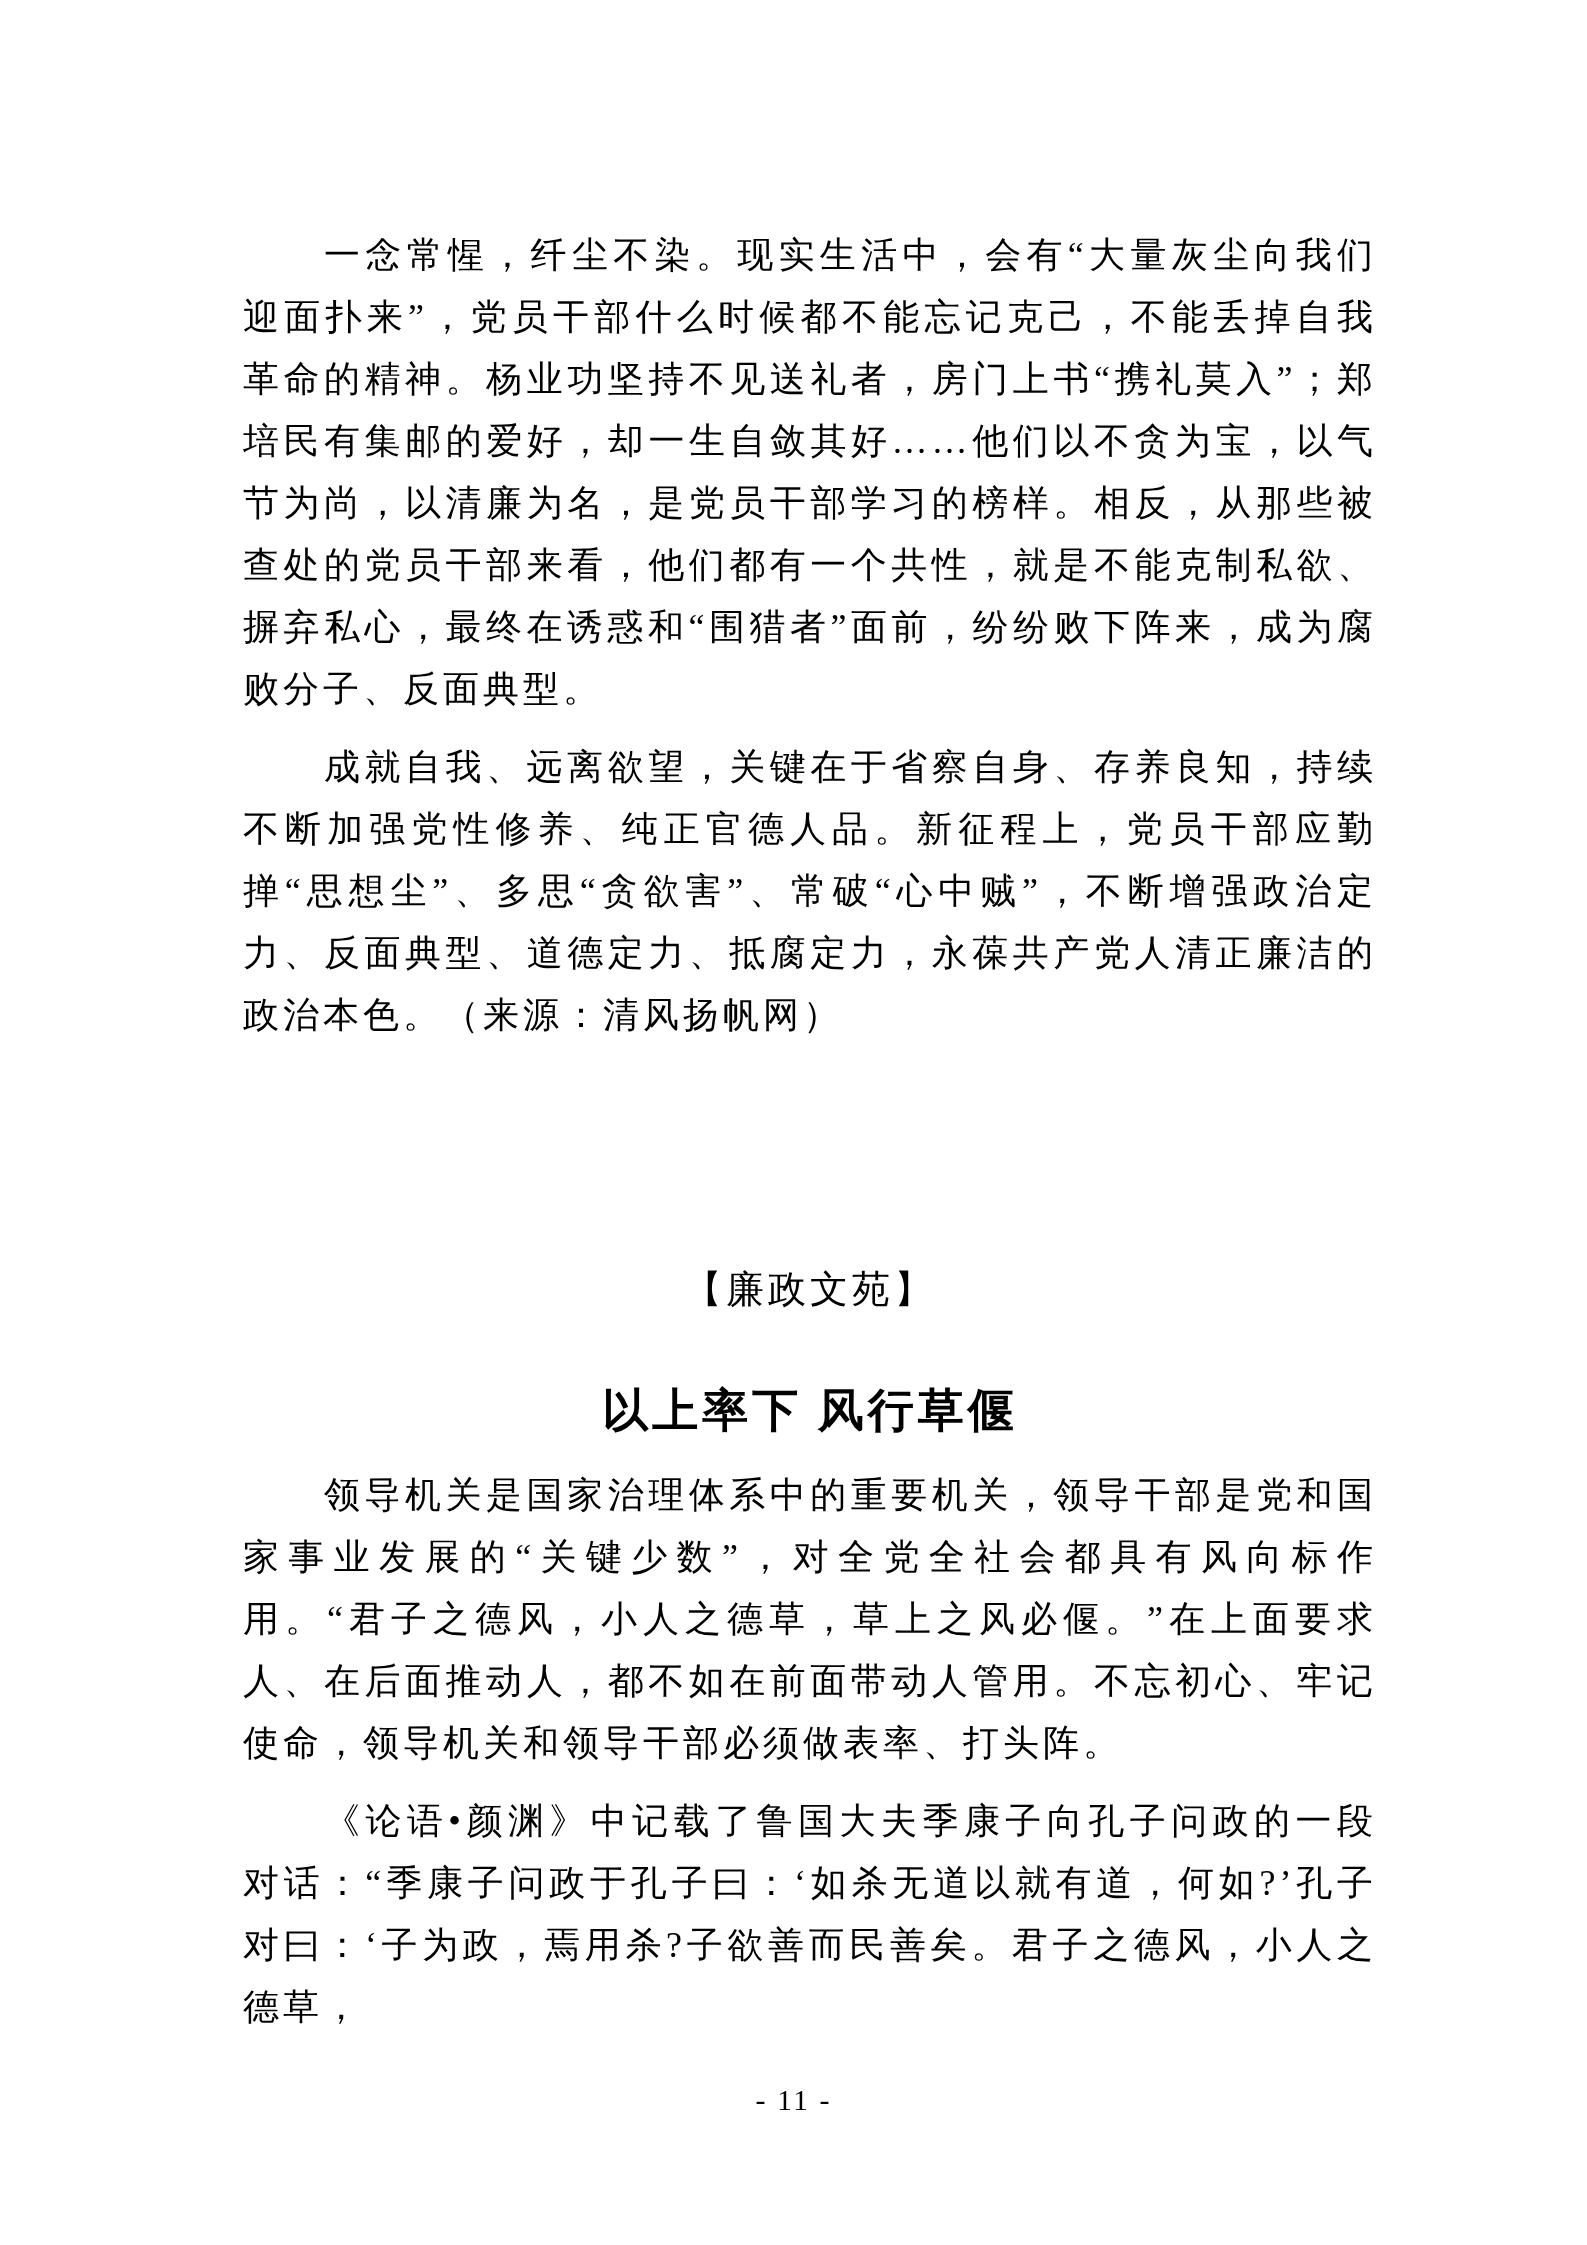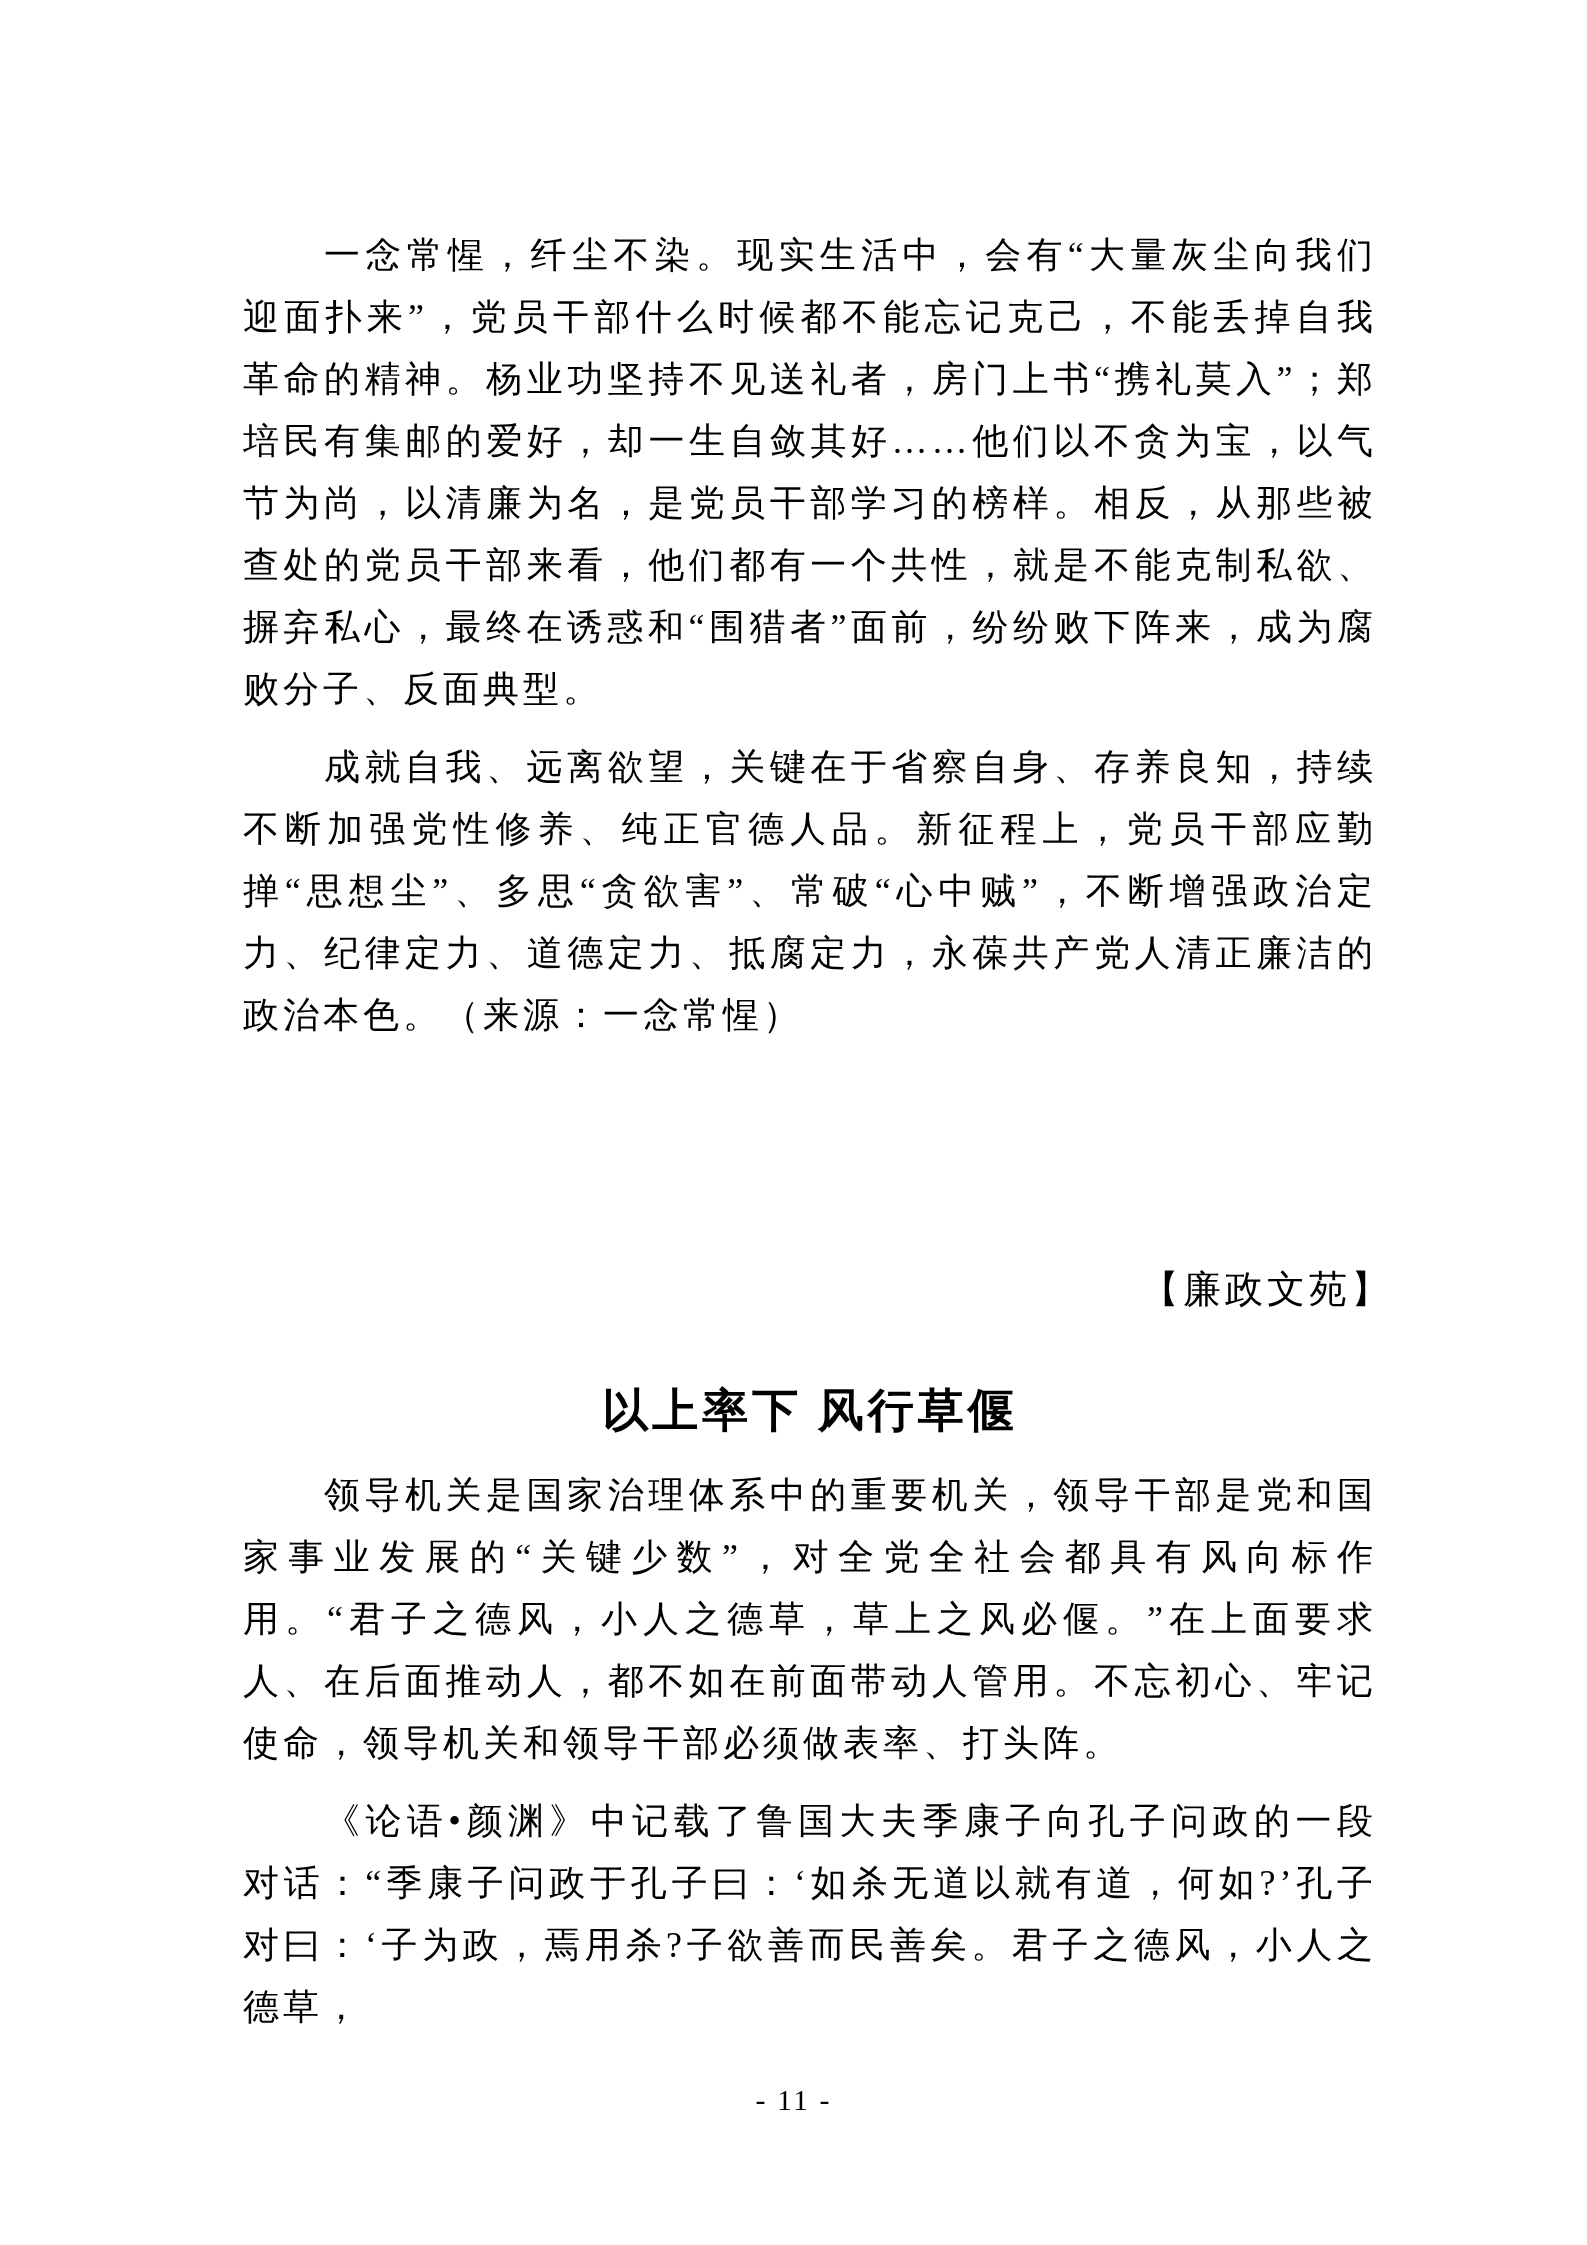--- a/index.html
+++ b/index.html
@@ -34,21 +34,21 @@
   }
   .section-gap {
     height: 196px;
   }
   .section-header {
     margin: 0;
     font-size: 38px;
     line-height: 62px;
     font-weight: normal;
     letter-spacing: 4px;
-    text-align: right;
+    text-align: center;
   }
   .article-title {
     margin: 56px 0 18px 0;
     font-size: 46px;
     line-height: 70px;
     font-weight: bold;
     letter-spacing: 4px;
     text-align: center;
   }
   .footer {
@@ -65,21 +65,21 @@
     color: #000000;
     margin-top: 12px;
   }
 </style>
 </head>
 <body>
 
 <div class="page">
   <div class="body-text">
     <p class="para">一念常惺，纤尘不染。现实生活中，会有“大量灰尘向我们迎面扑来”，党员干部什么时候都不能忘记克己，不能丢掉自我革命的精神。杨业功坚持不见送礼者，房门上书“携礼莫入”；郑培民有集邮的爱好，却一生自敛其好……他们以不贪为宝，以气节为尚，以清廉为名，是党员干部学习的榜样。相反，从那些被查处的党员干部来看，他们都有一个共性，就是不能克制私欲、摒弃私心，最终在诱惑和“围猎者”面前，纷纷败下阵来，成为腐败分子、反面典型。</p>
-    <p class="para">成就自我、远离欲望，关键在于省察自身、存养良知，持续不断加强党性修养、纯正官德人品。新征程上，党员干部应勤掸“思想尘”、多思“贪欲害”、常破“心中贼”，不断增强政治定力、纪律定力、道德定力、抵腐定力，永葆共产党人清正廉洁的政治本色。（来源：一念常惺）</p>
+    <p class="para">成就自我、远离欲望，关键在于省察自身、存养良知，持续不断加强党性修养、纯正官德人品。新征程上，党员干部应勤掸“思想尘”、多思“贪欲害”、常破“心中贼”，不断增强政治定力、反面典型、道德定力、抵腐定力，永葆共产党人清正廉洁的政治本色。（来源：清风扬帆网）</p>
 
     <div class="section-gap"></div>
 
     <h2 class="section-header">【廉政文苑】</h2>
 
     <h1 class="article-title">以上率下 风行草偃</h1>
 
     <p class="para">领导机关是国家治理体系中的重要机关，领导干部是党和国家事业发展的“关键少数”，对全党全社会都具有风向标作用。“君子之德风，小人之德草，草上之风必偃。”在上面要求人、在后面推动人，都不如在前面带动人管用。不忘初心、牢记使命，领导机关和领导干部必须做表率、打头阵。</p>
     <p class="para">《论语•颜渊》中记载了鲁国大夫季康子向孔子问政的一段对话：“季康子问政于孔子曰：‘如杀无道以就有道，何如?’孔子对曰：‘子为政，焉用杀?子欲善而民善矣。君子之德风，小人之德草，</p>
   </div>

